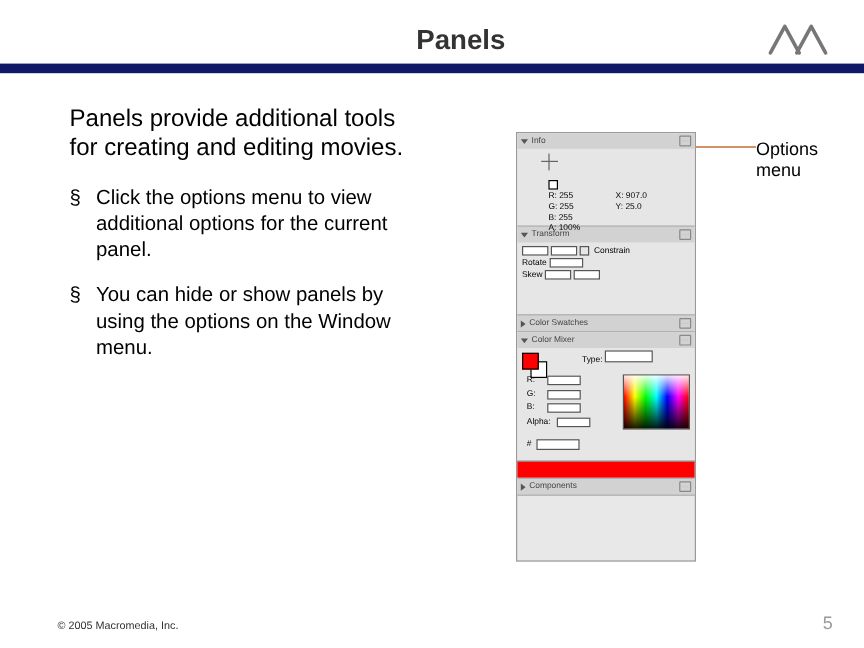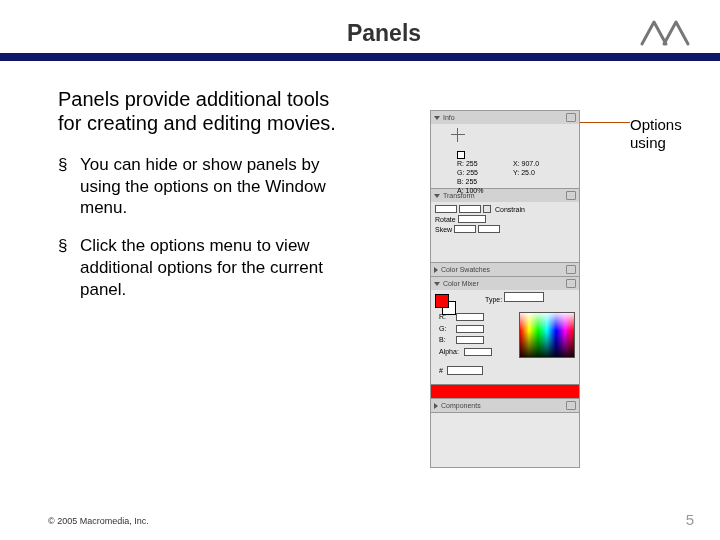--- a/index.html
+++ b/index.html
@@ -205,27 +205,27 @@
 </div>
 
 <div class="header">
   <div class="title">Panels</div>
 </div>
 <div class="hr"></div>
 
 <div class="content">
   <div class="intro">Panels provide additional tools for creating and editing movies.</div>
   <ul class="bullets">
+    <li>Click the options menu to view additional options for the current panel.</li>
     <li>You can hide or show panels by using the options on the Window menu.</li>
-    <li>Click the options menu to view additional options for the current panel.</li>
   </ul>
 </div>
 
 <div class="callout-line"></div>
-<div class="callout">Options using</div>
+<div class="callout">Options menu</div>
 
 <div class="panels-img">
   <div class="panel">
     <div class="panel-head">
       <span class="arrow down"></span>
       <span>Info</span>
       <span class="opts"></span>
     </div>
     <div class="panel-body info-body">
       <div class="crosshair"></div>

